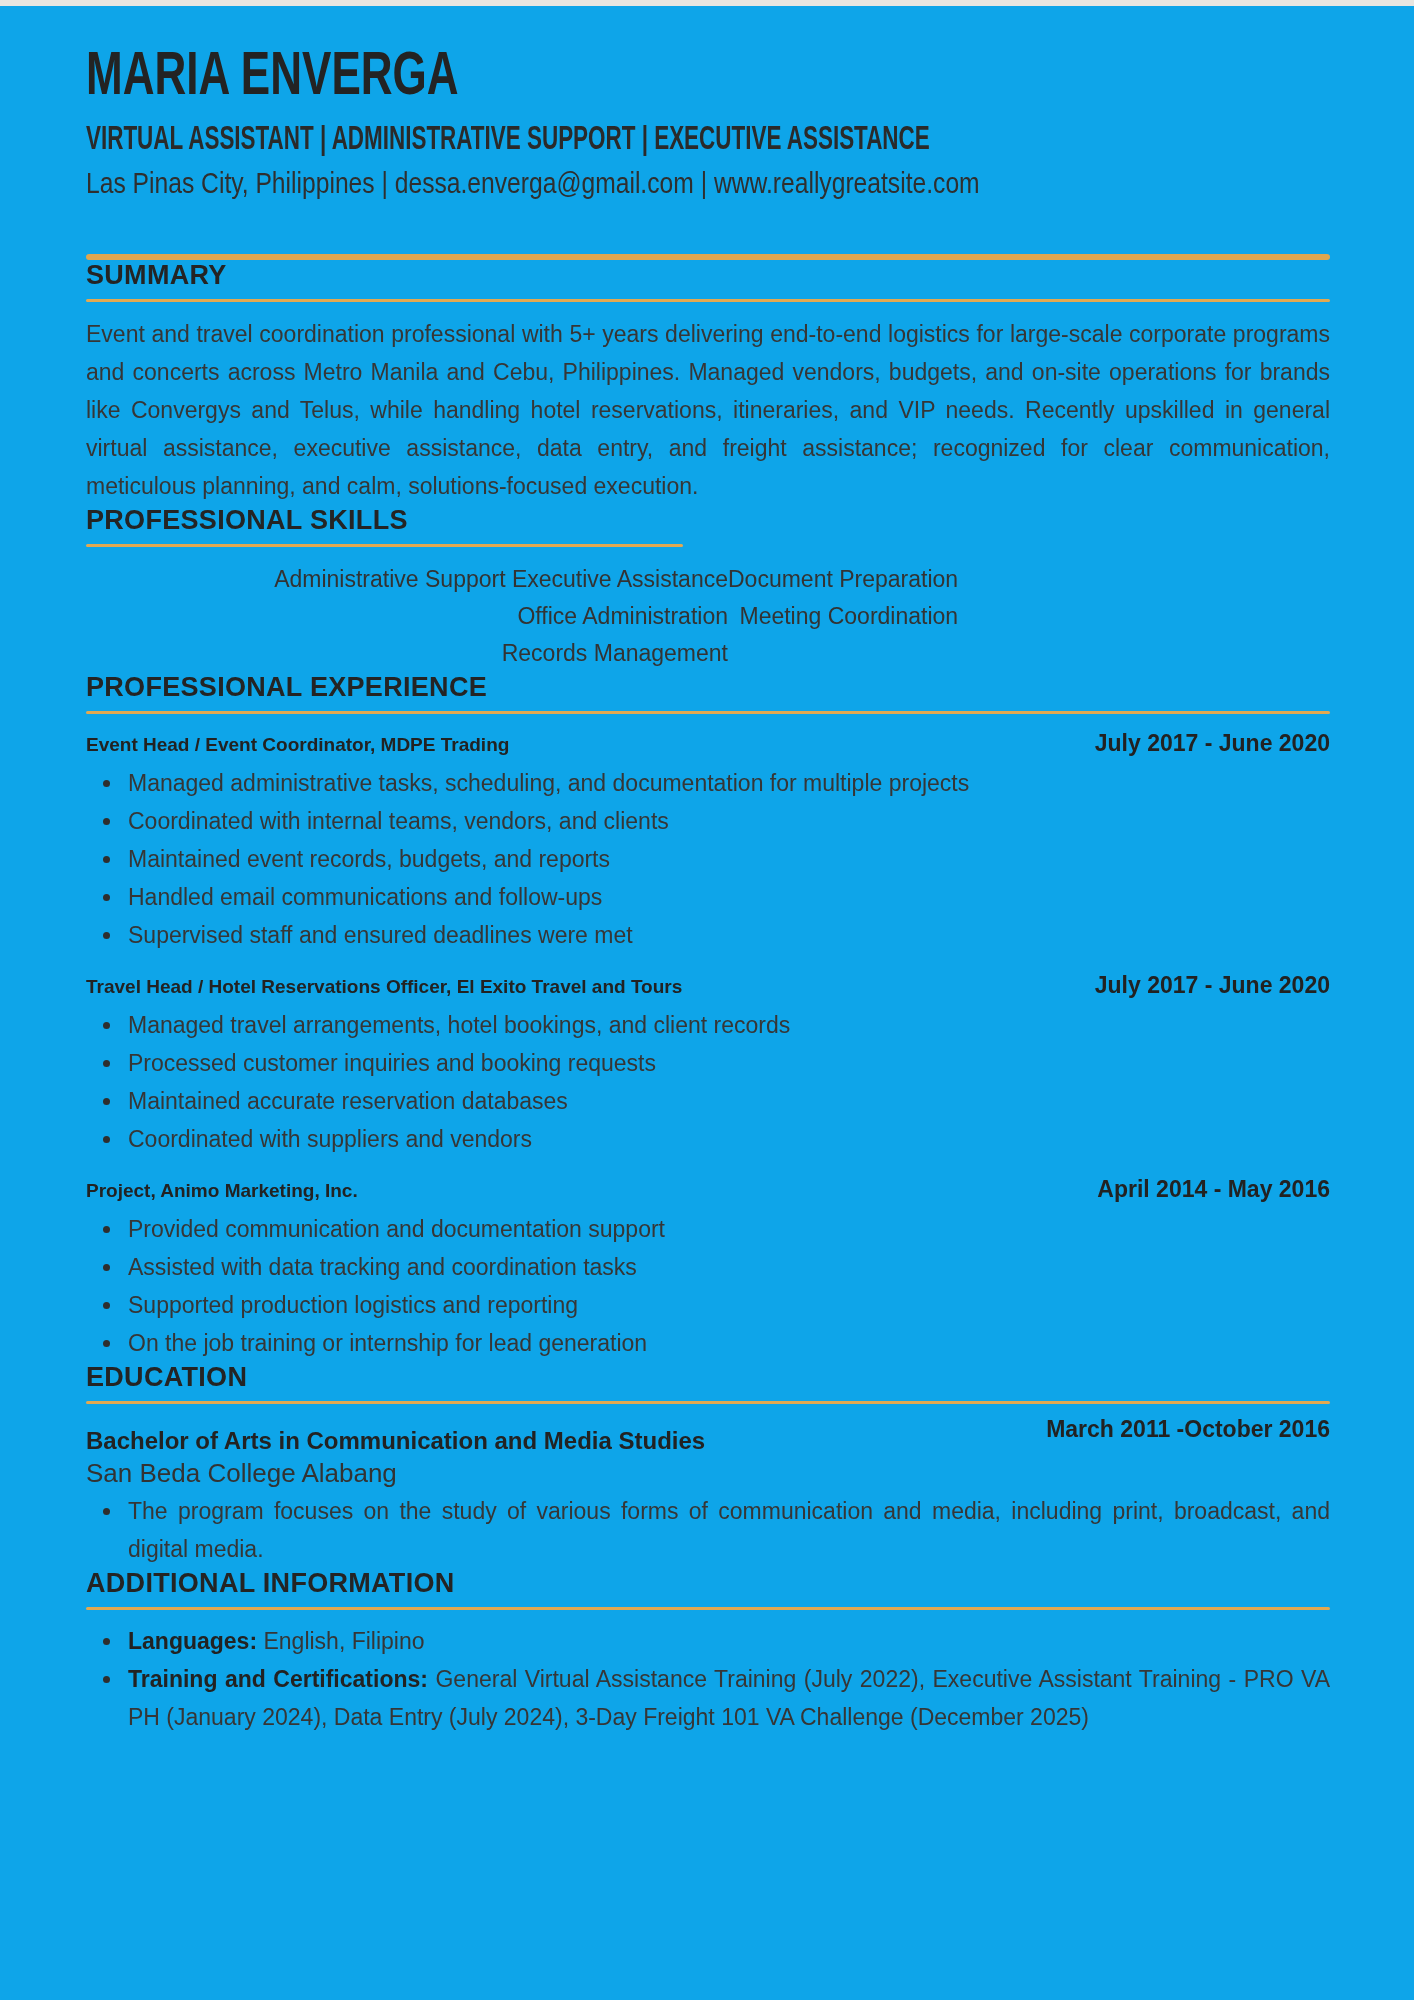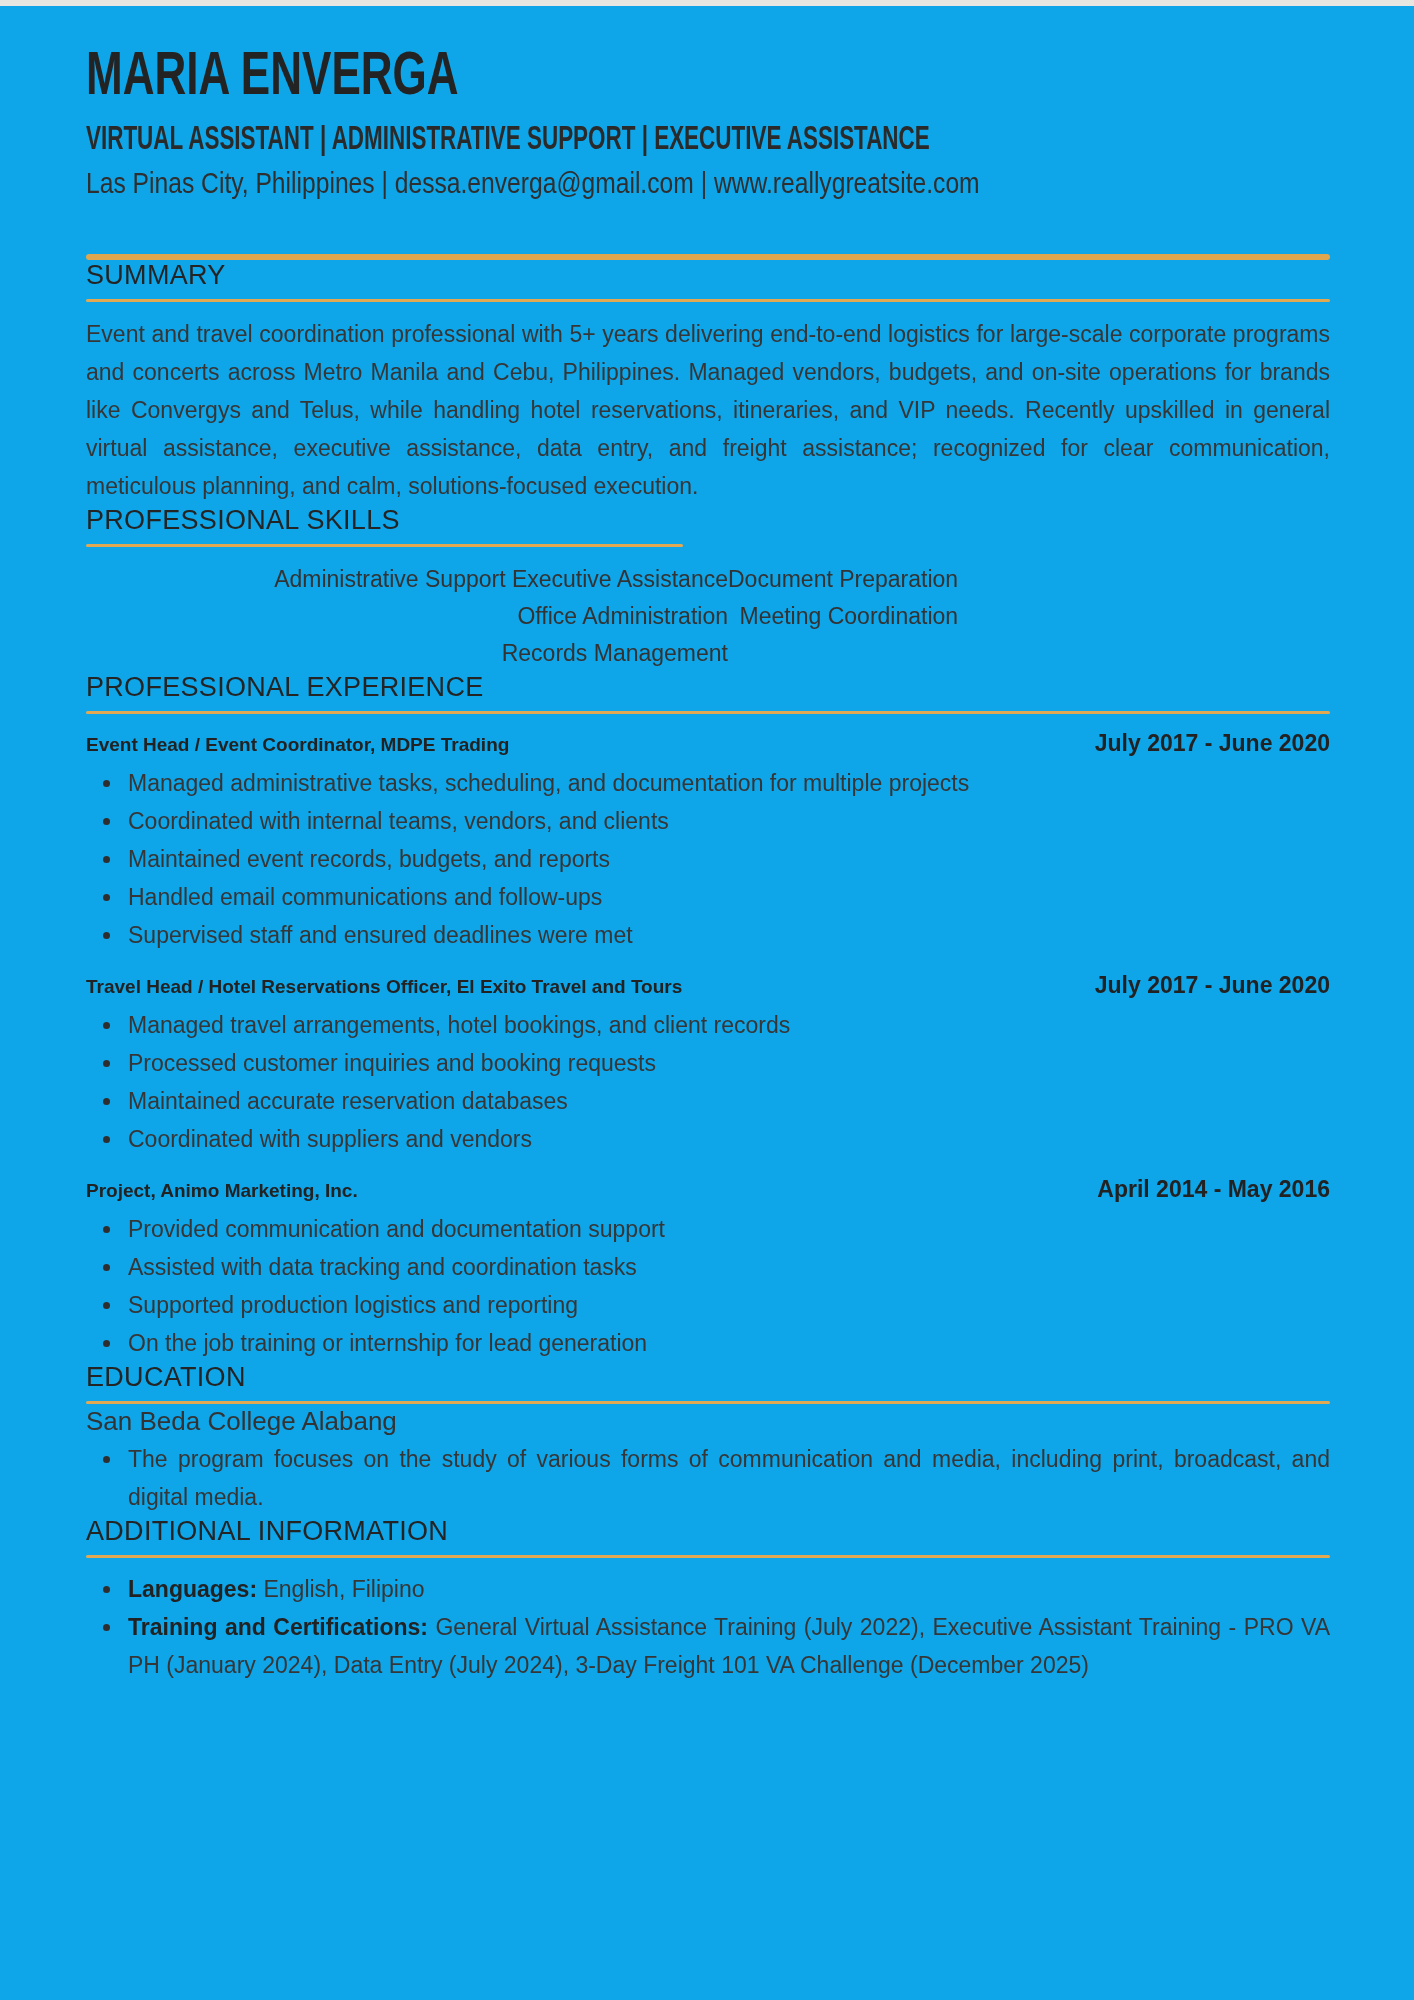--- a/index.html
+++ b/index.html
@@ -59,21 +59,21 @@
     height: 3px;
     border-radius: 2px;
     background: #E2A952;
   }
   .rule-half { width: 48%; }
 
   h2.sec {
     margin: 0;
     font-size: 27px;
     line-height: 30px;
-    font-weight: 400;
+    font-weight: 700;
     color: #242424;
     letter-spacing: 0.3px;
   }
   .mt-summary  { margin-top: 26px; }
   .mt-skills   { margin-top: 36px; }
   .mt-exp      { margin-top: 28px; }
   .mt-edu      { margin-top: 30px; }
   .mt-add      { margin-top: 20px; }
 
   .summary-text {
@@ -249,20 +249,24 @@
             <li>Supported production logistics and reporting</li>
             <li>On the job training or internship for lead generation</li>
           </ul>
         </div>
       </div>
   </section>
 
   <section>
     <h2 class="sec mt-edu">EDUCATION</h2>
     <div class="rule"></div>
+    <div class="edu-row">
+      <div class="edu-degree">Bachelor of Arts in Communication and Media Studies</div>
+      <div class="edu-dates">March 2011 -October 2016</div>
+    </div>
     <div class="edu-school">San Beda College Alabang</div>
     <ul class="bullets edu justified">
 
     <li>The program focuses on the study of various forms of communication and media, including print, broadcast, and digital media.</li>
       </ul>
   </section>
 
   <section>
     <h2 class="sec mt-add">ADDITIONAL INFORMATION</h2>
     <div class="rule"></div>

